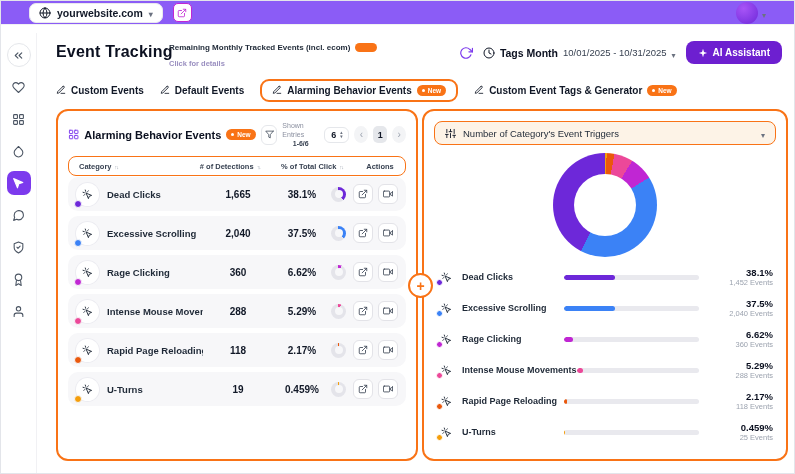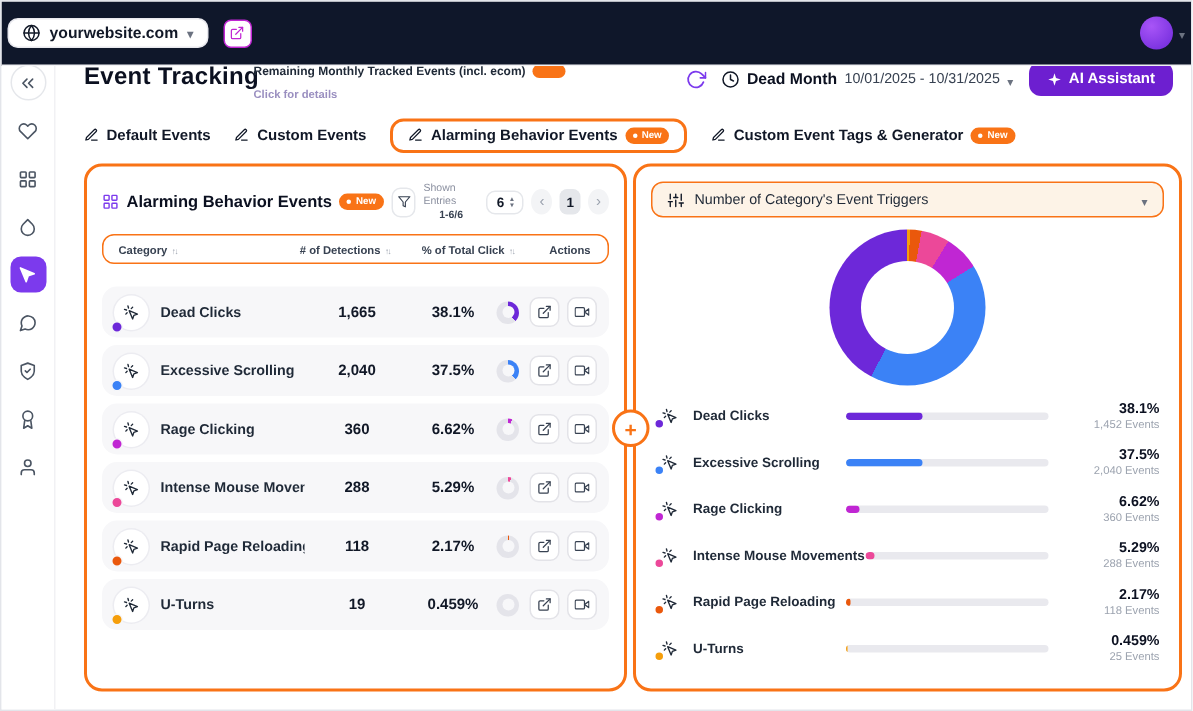--- a/index.html
+++ b/index.html
@@ -2,21 +2,21 @@
 <html><head>
 <meta charset="utf-8">
 <style>
   *{box-sizing:border-box;margin:0;padding:0}
   html,body{width:795px;height:474px;overflow:hidden}
   body{font-family:"Liberation Sans",sans-serif;background:#eceef1}
   .app{position:relative;width:795px;height:474px;background:#fff;border:1px solid #e3e5ea;overflow:hidden}
   svg{fill:none;stroke-width:2;stroke-linecap:round;stroke-linejoin:round}
 
   
-  .topbar{position:absolute;top:0;left:0;right:0;height:43px;background:#0f172a;border-bottom:1px solid #f1f1f4;display:flex;align-items:center;padding:0 4px;gap:10px;z-index:10}
+  .topbar{position:absolute;top:0;left:0;right:0;height:24px;background:#8b5cf6;border-bottom:1px solid #f1f1f4;display:flex;align-items:center;padding:0 28px;gap:10px;z-index:10}
   .site{display:flex;align-items:center;gap:6px;border:1px solid #e9e9ee;border-radius:7px;padding:3px 9px;font-size:10.5px;font-weight:700;color:#111827;background:#fff;cursor:pointer}
   .site svg{width:12px;height:12px;stroke:#111827}
   .chev-d::after{content:"▾";font-size:8px;color:#6b7280}
   .extbtn{width:19px;height:19px;border:1.3px solid #C026D3;border-radius:5px;background:#fff;display:flex;align-items:center;justify-content:center;cursor:pointer}
   .extbtn svg{width:10px;height:10px;stroke:#C026D3}
   .tb-right{margin-left:auto;display:flex;align-items:center;gap:4px}
   .avatar{width:22px;height:22px;border-radius:50%;background:radial-gradient(circle at 35% 30%,#a855f7,#6D28D9)}
 
   
   .sidebar{position:absolute;top:32px;left:0;bottom:0;width:36px;background:#fff;border-right:1px solid #f1f1f4;display:flex;flex-direction:column;align-items:center;padding-top:10px;gap:8px;z-index:5}
@@ -70,21 +70,21 @@
   .updown{display:flex;flex-direction:column;line-height:.9}
   .updown span{font-size:4.5px;color:#6b7280}
   .updown .u::after{content:"▴"}
   .updown .d::after{content:"▾"}
   .pgbtn{width:17px;height:17px;border-radius:50%;background:#f3f4f6;border:none;color:#9ca3af;display:flex;align-items:center;justify-content:center;font-size:10px;cursor:pointer}
   .pg-prev::after{content:"‹"}
   .pg-next::after{content:"›"}
   .pgnum{width:17px;height:17px;border-radius:5px;background:#e5e7eb;color:#111827;font-size:9px;font-weight:700;display:flex;align-items:center;justify-content:center}
 
   
-  .thead{margin:2px 10px 15px;border:1.5px solid #F97316;border-radius:8px;height:20px;display:flex;align-items:center;font-size:7.5px;font-weight:700;color:#374151;background:#fff}
+  .thead{margin:2px 10px 1px;border:1.5px solid #F97316;border-radius:8px;height:20px;display:flex;align-items:center;font-size:7.5px;font-weight:700;color:#374151;background:#fff}
   .hc{display:flex;align-items:center;justify-content:center;gap:3px;cursor:pointer}
   .sort::after{content:"↑↓";font-size:5.5px;letter-spacing:-1px;color:#9ca3af}
   .hc1{flex:0 0 122px;justify-content:flex-start;padding-left:10px}
   .hc2{flex:0 0 78px}
   .hc3{flex:0 0 86px}
   .hc4{flex:1}
   .rows{display:flex;flex-direction:column;gap:5px;padding:0 10px}
   .trow{height:34px;background:#f7f7f9;border-radius:10px;display:flex;align-items:center;padding:0 8px}
   .cat-ic{position:relative;width:23px;height:23px;border-radius:50%;background:#fff;box-shadow:0 0 0 1px #ececf1;display:flex;align-items:center;justify-content:center;flex:0 0 23px}
   .cat-ic svg{width:11px;height:11px;stroke:#1f2937}
@@ -213,48 +213,48 @@
         <svg viewBox="0 0 24 24">
           <path d="M23 4v6h-6"></path>
           <path d="M20.49 15a9 9 0 1 1-2.12-9.36L23 10"></path>
         </svg>
       </button>
     <div class="period">
       <svg viewBox="0 0 24 24">
           <circle cx="12" cy="12" r="10"></circle>
           <path d="M12 6v6l4 2"></path>
         </svg>
-      <span class="period-label">Dead Month</span>
+      <span class="period-label">Tags Month</span>
       <span class="period-range">10/01/2025 - 10/31/2025</span>
       <span class="chev-d"></span>
     </div>
     <button class="aibtn">
       <svg viewBox="0 0 24 24">
           <path d="M12 2l2.4 7.6L22 12l-7.6 2.4L12 22l-2.4-7.6L2 12l7.6-2.4z"></path>
         </svg>
       <span>AI Assistant</span>
     </button>
   </div>
 
   <div class="tabs" id="tabs">
   <div class="tab">
     <svg viewBox="0 0 24 24">
           <path d="M12 20h9"></path>
           <path d="M16.5 3.5a2.12 2.12 0 0 1 3 3L7 19l-4 1 1-4L16.5 3.5z"></path>
         </svg>
-    <span class="tab-label">Default Events</span>
+    <span class="tab-label">Custom Events</span>
 
   </div>
 
   <div class="tab">
     <svg viewBox="0 0 24 24">
           <path d="M12 20h9"></path>
           <path d="M16.5 3.5a2.12 2.12 0 0 1 3 3L7 19l-4 1 1-4L16.5 3.5z"></path>
         </svg>
-    <span class="tab-label">Custom Events</span>
+    <span class="tab-label">Default Events</span>
 
   </div>
 
   <div class="tab active">
     <svg viewBox="0 0 24 24">
           <path d="M12 20h9"></path>
           <path d="M16.5 3.5a2.12 2.12 0 0 1 3 3L7 19l-4 1 1-4L16.5 3.5z"></path>
         </svg>
     <span class="tab-label">Alarming Behavior Events</span>
     <span class="newpill">

